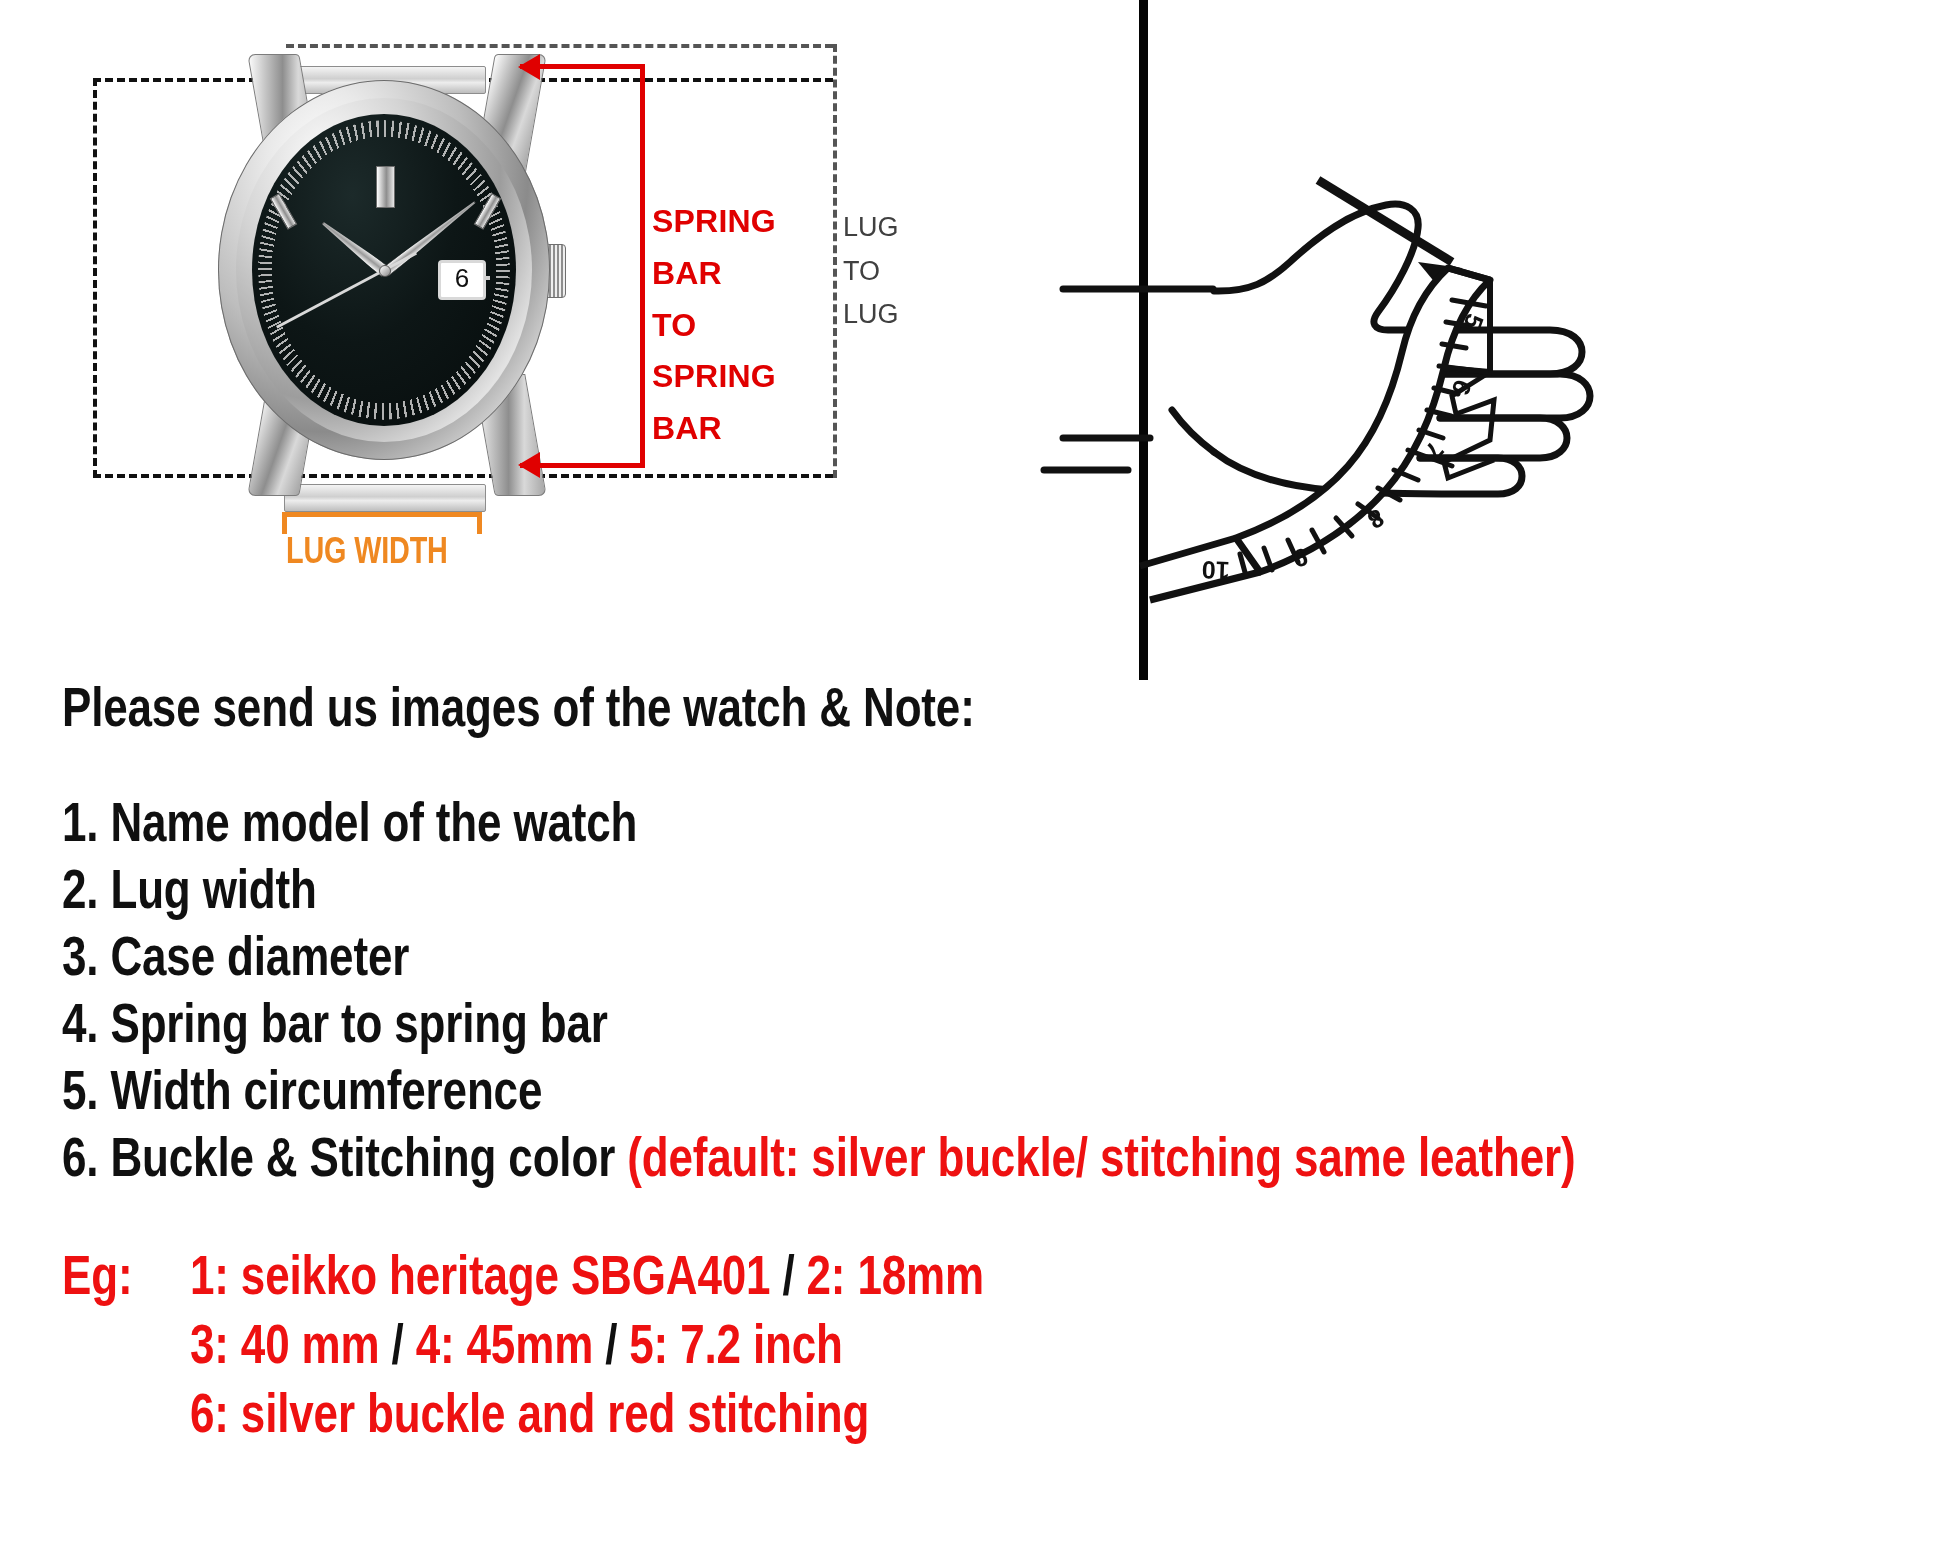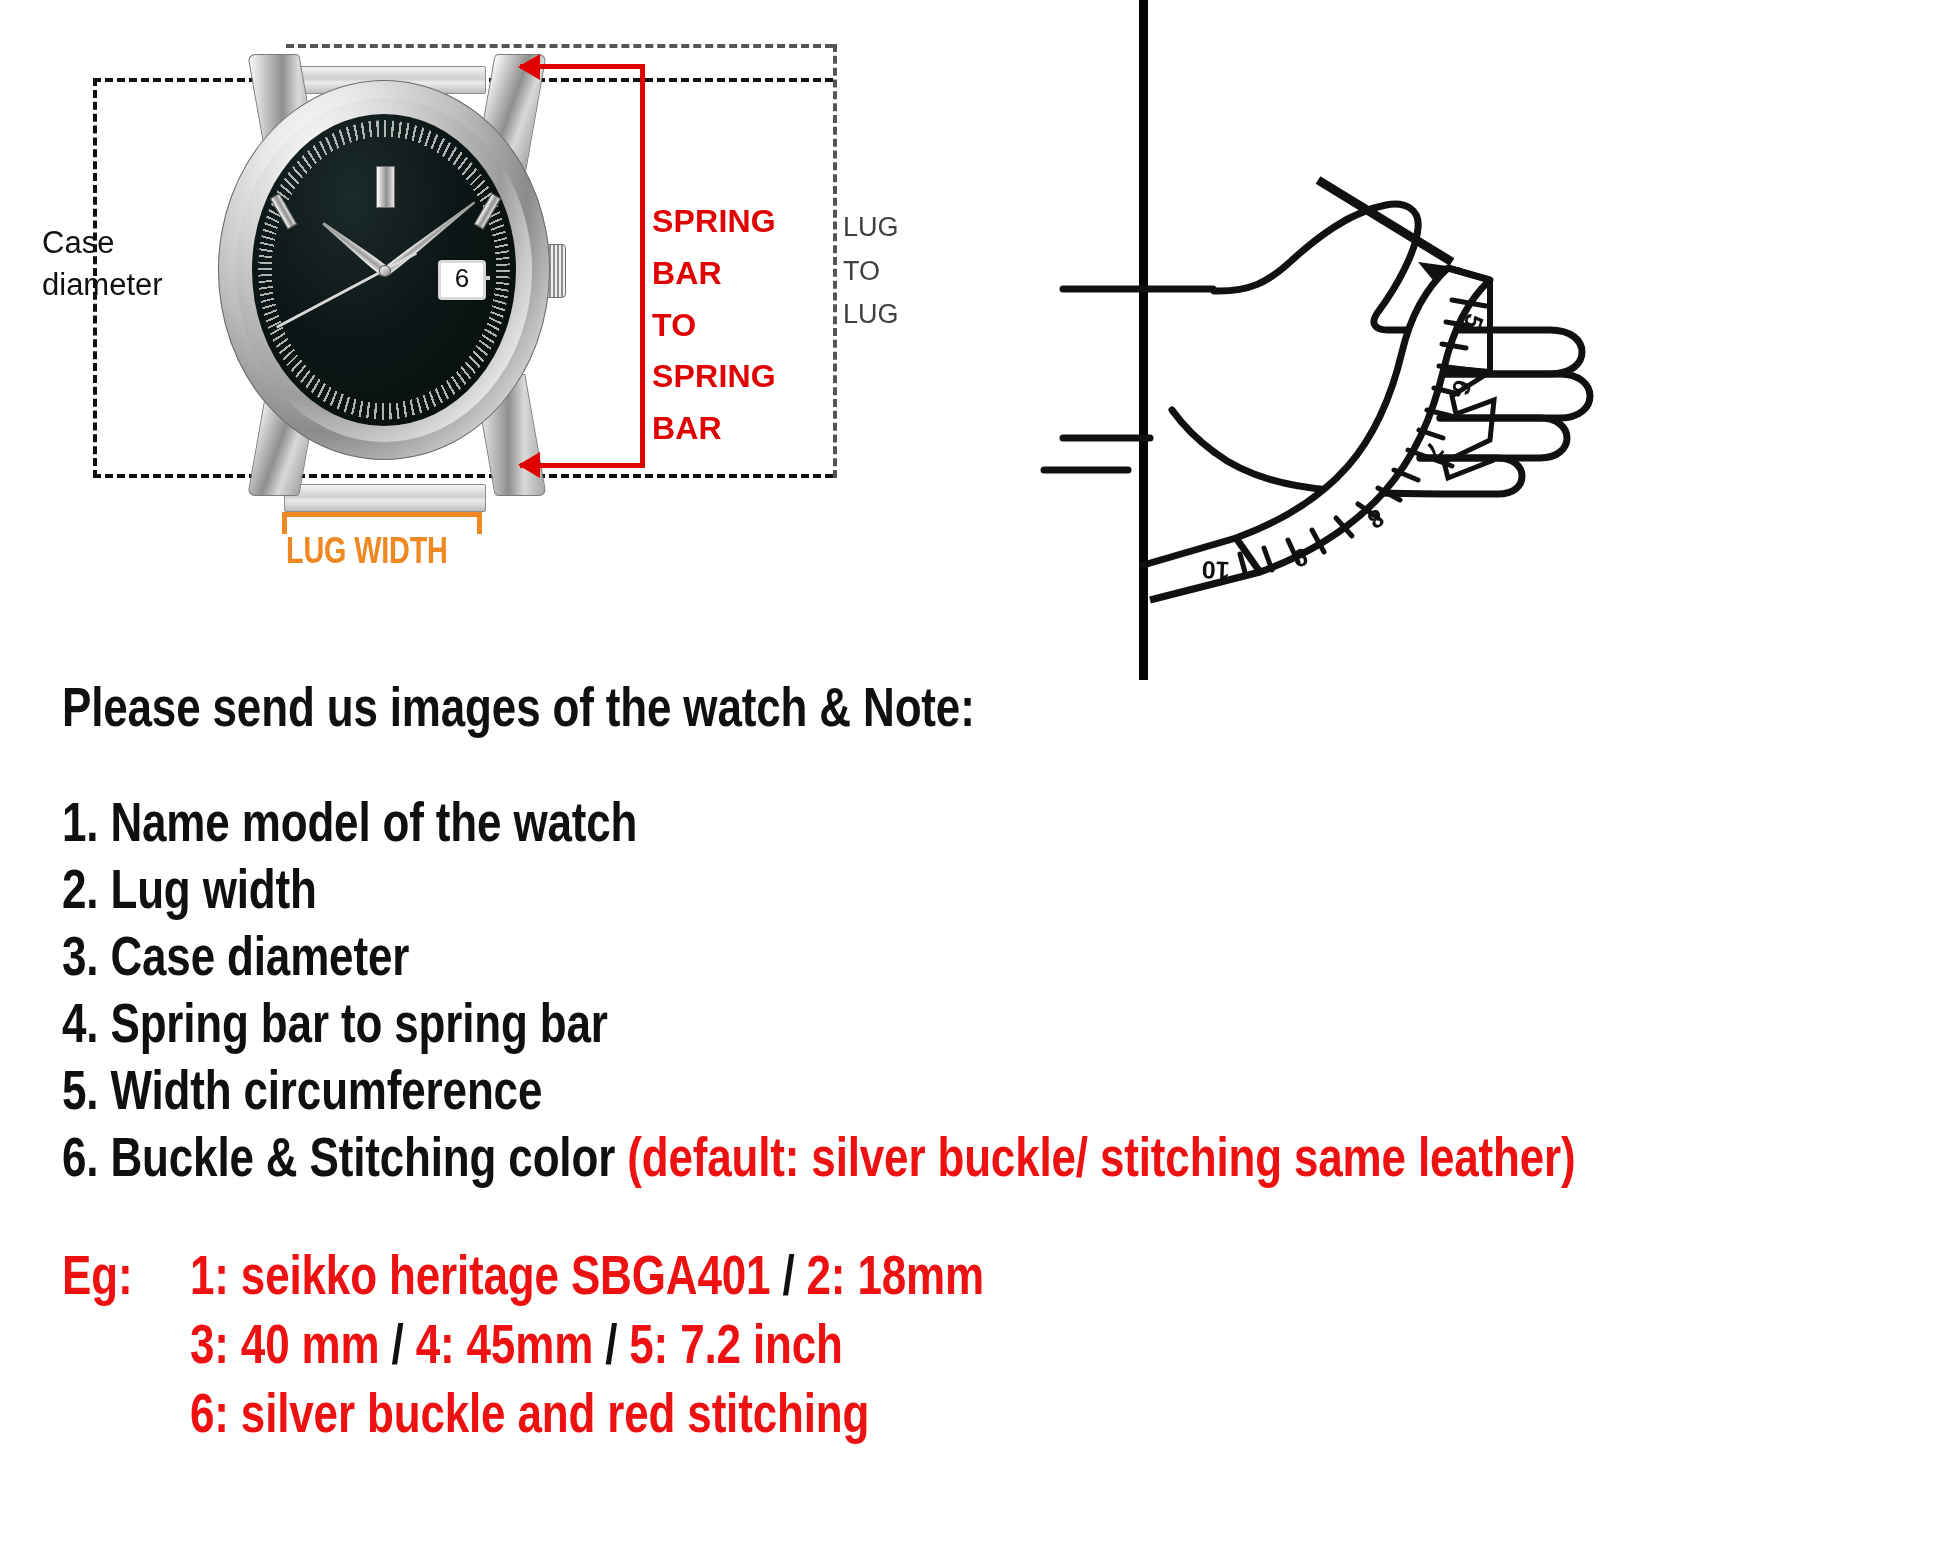--- a/index.html
+++ b/index.html
@@ -188,24 +188,20 @@
 
 <div class="stage">
 
   <div class="top-area">
 
     <div class="watch-panel">
 
       <div class="case-dashed-box"></div>
       <div class="top-dashed-line"></div>
 
-      <div class="case-label">
-        <div>Case</div>
-        <div>diameter</div>
-      </div>
 
       <div class="watch">
         <div class="strap top"></div>
         <div class="strap bot"></div>
         <div class="lug tl"></div>
         <div class="lug tr"></div>
         <div class="lug bl"></div>
         <div class="lug br"></div>
         <div class="crown"></div>
 

